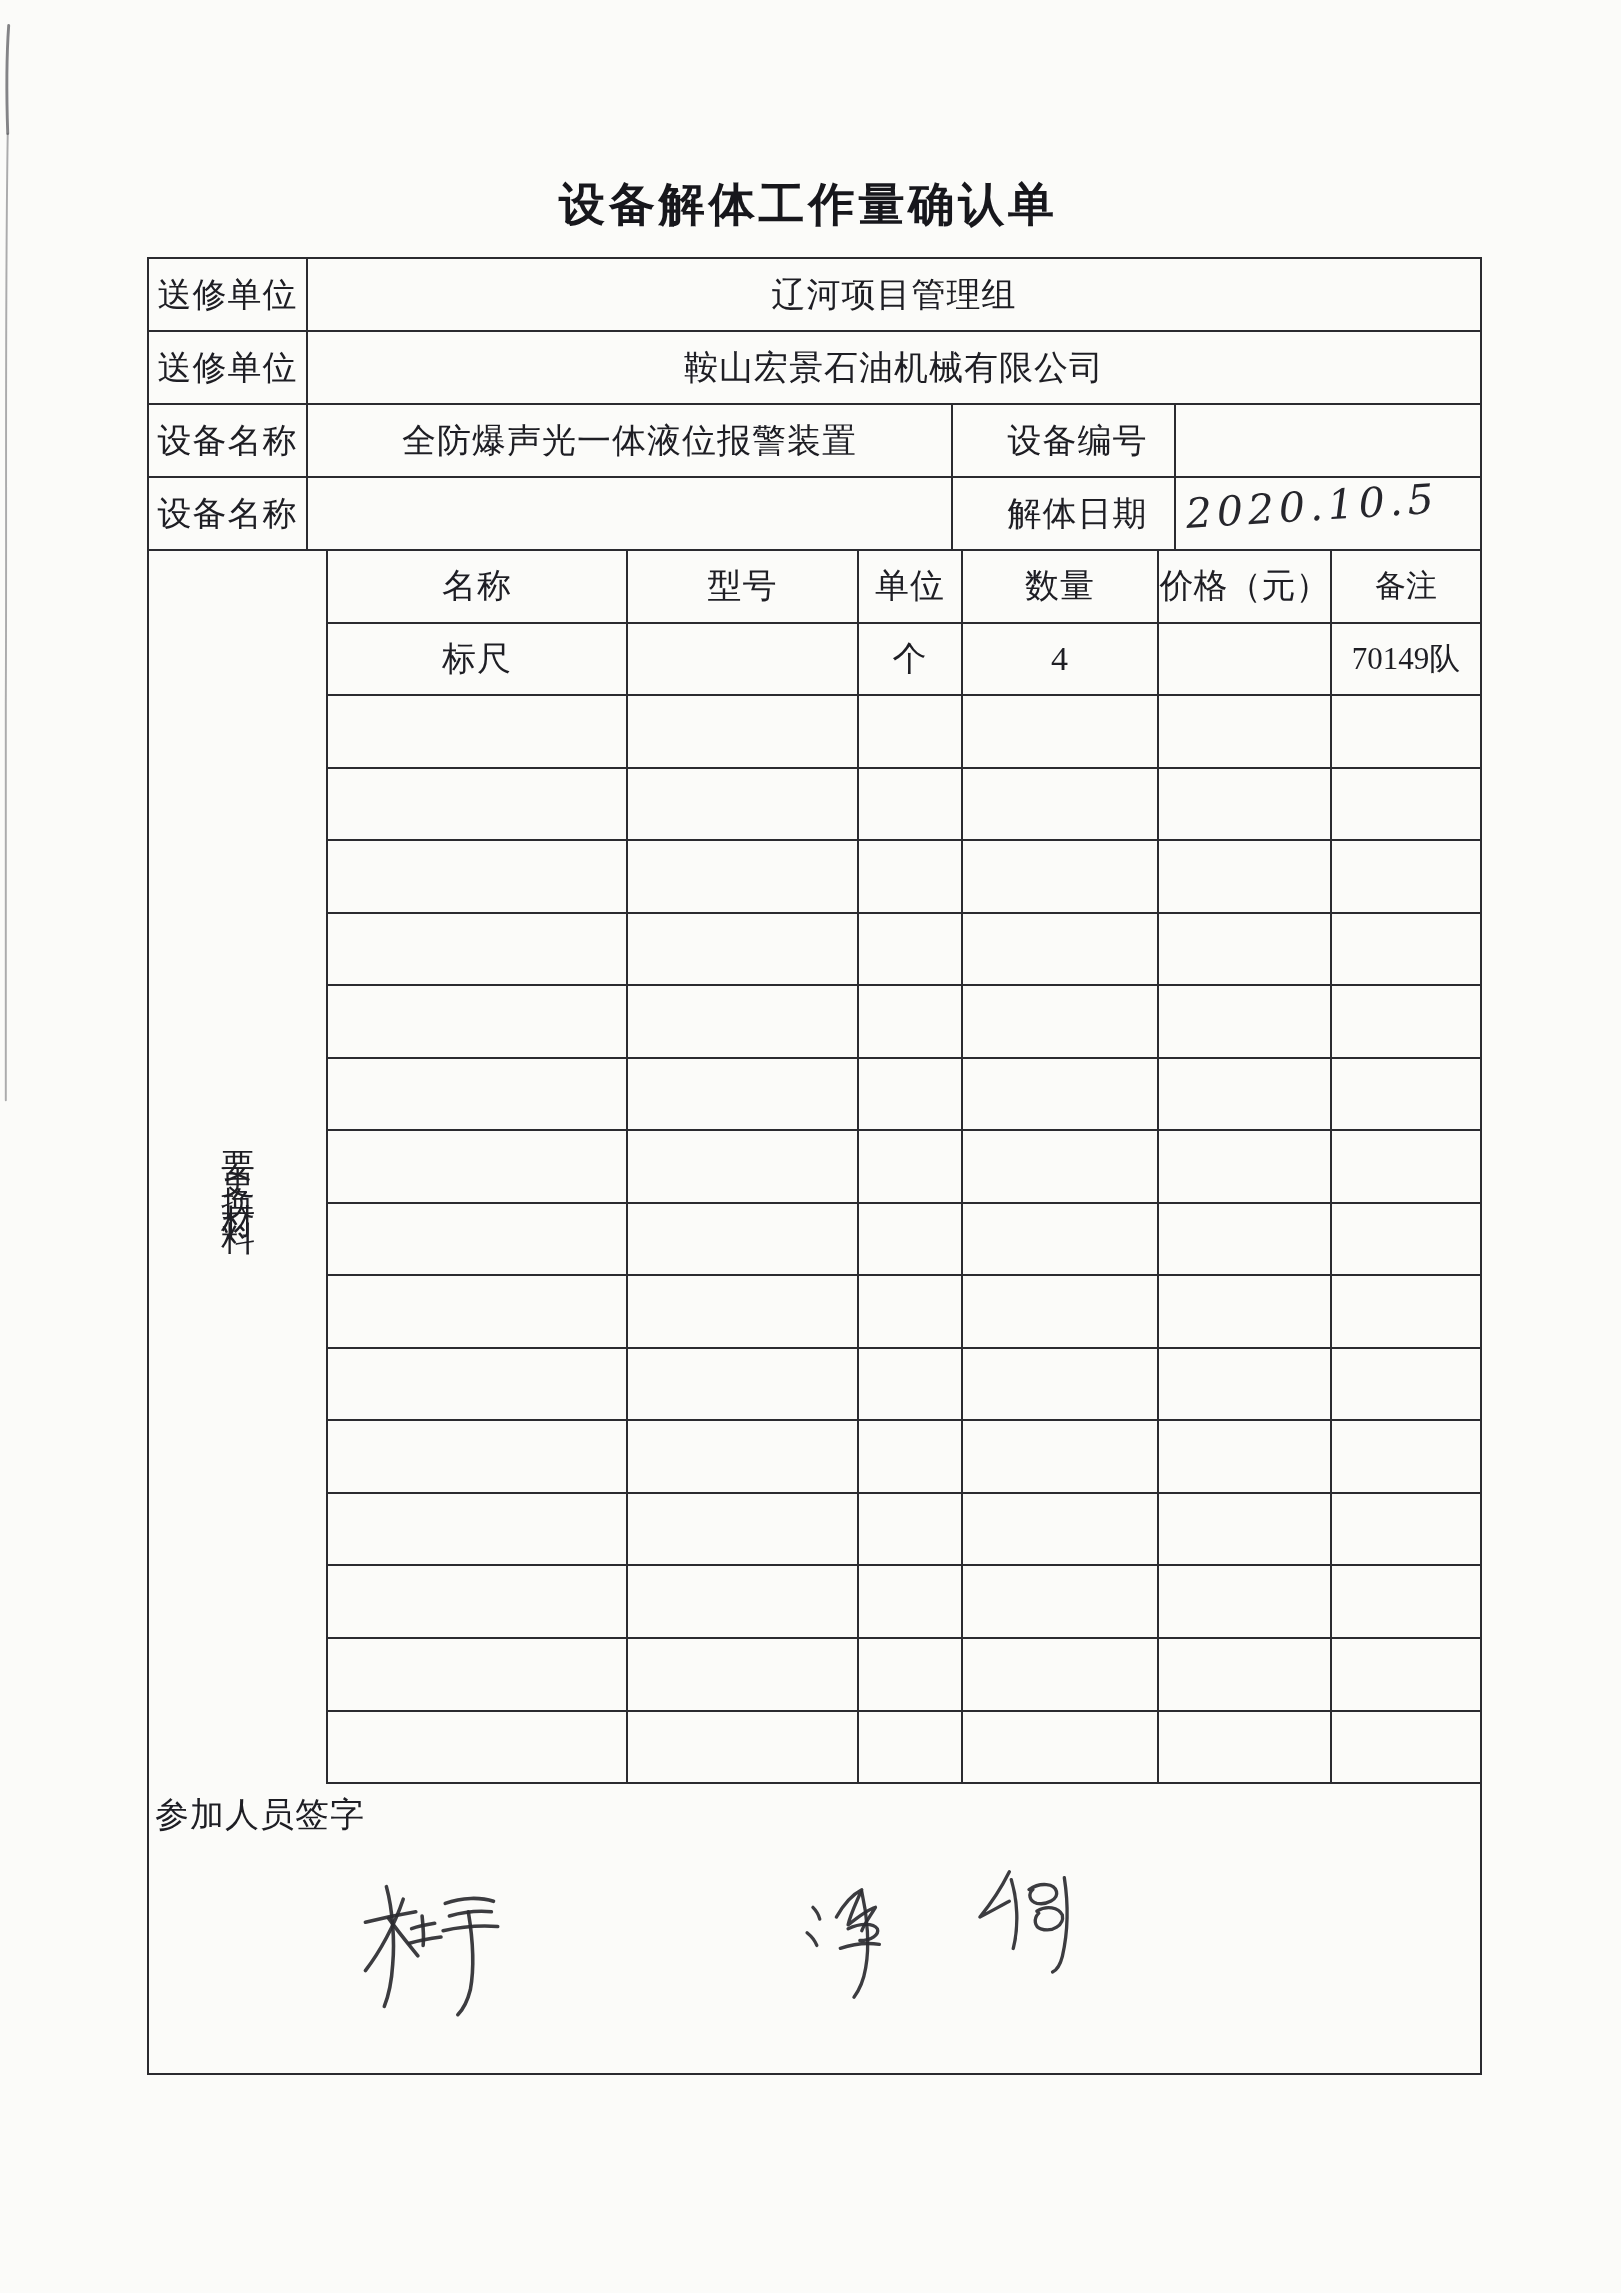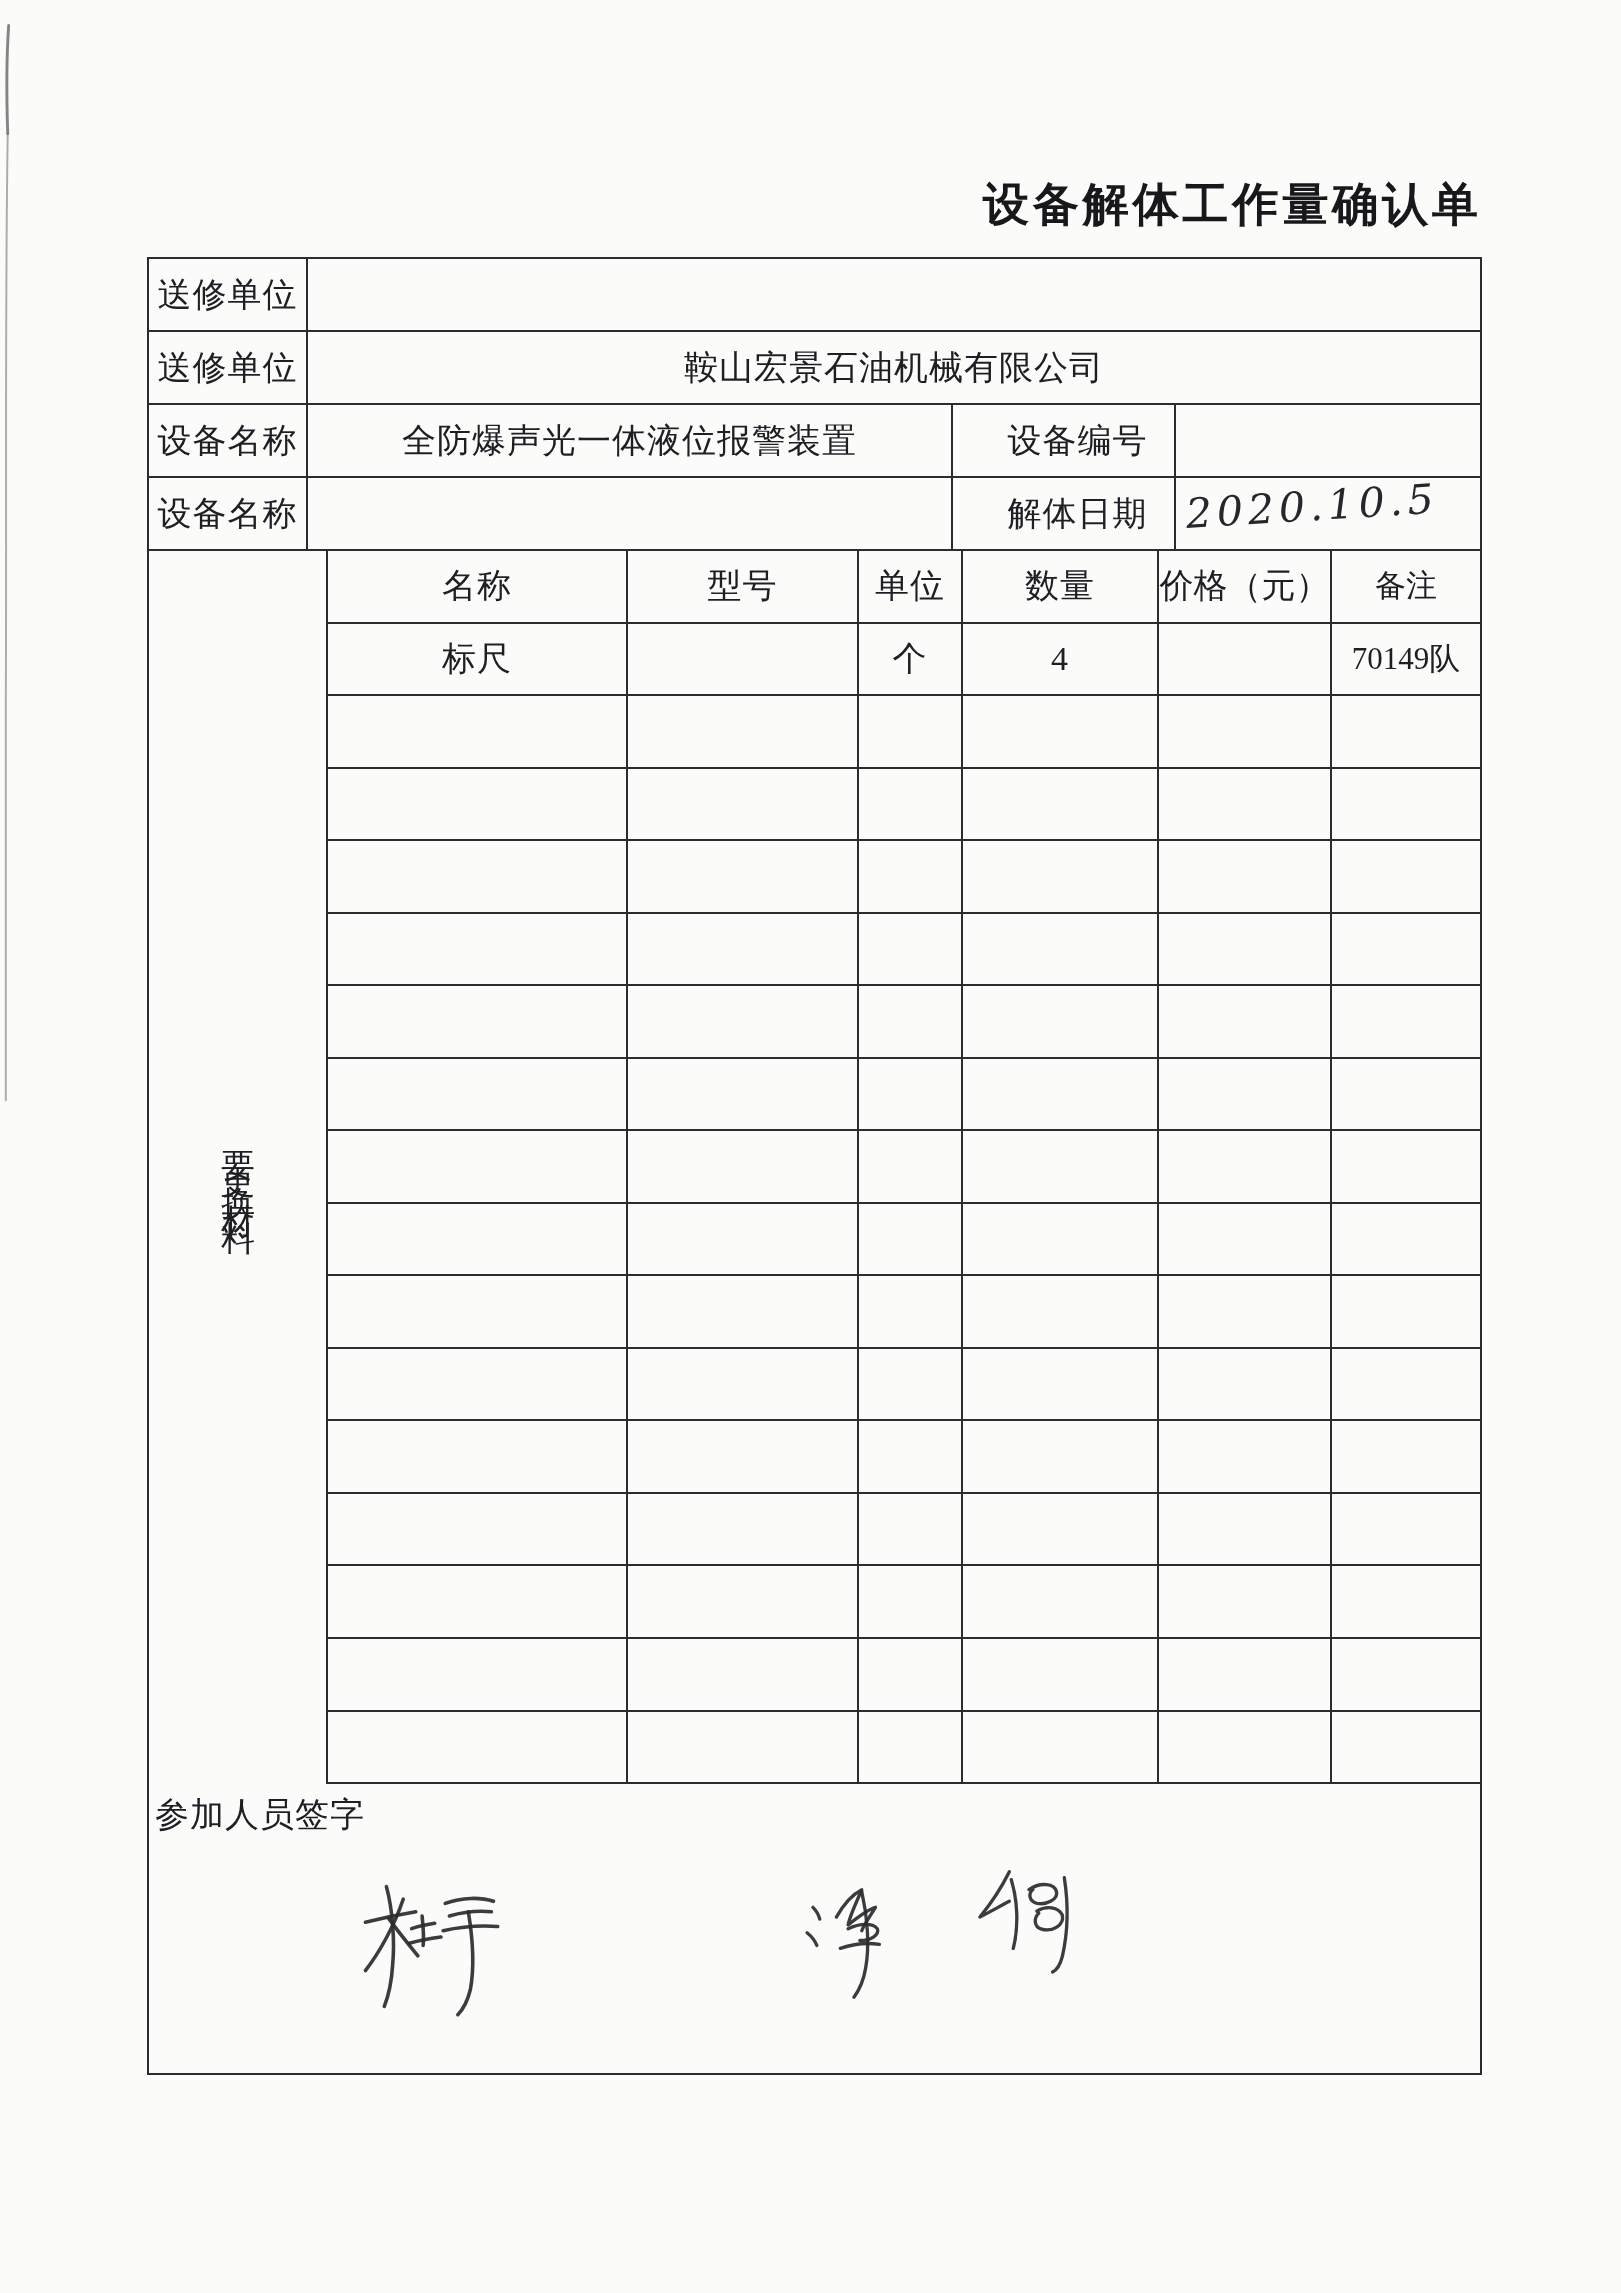--- a/index.html
+++ b/index.html
@@ -9,22 +9,22 @@
   html,body{margin:0;padding:0;}
   body{
     width:1621px;height:2294px;
     background:#fbfbf9;
     position:relative;
     overflow:hidden;
     font-family:"Liberation Serif","DejaVu Serif",serif;
     color:var(--ink);
   }
   .page-title{
-    position:absolute;left:147px;top:174px;width:1335px;
-    text-align:right;
+    position:absolute;left:141px;top:174px;width:1335px;
+    text-align:center;
     font-family:"Liberation Sans","DejaVu Sans",sans-serif;
     font-weight:bold;font-size:46px;letter-spacing:3.9px;color:#17171c;
   }
   .sheet{
     position:absolute;left:147px;top:257px;width:1335px;height:1818px;
     box-sizing:border-box;
     border:2.9px solid var(--line);
   }
   .row{display:flex;height:73px;box-sizing:border-box;border-bottom:2.9px solid var(--line);}
   .cell{
@@ -78,20 +78,21 @@
   <path d="M9 18 C6 60 7 100 8 130" stroke-width="3" opacity="0.75"></path>
   <path d="M8 130 C5 320 7 520 6 720 C5 900 7 1020 6 1130" stroke-width="2" opacity="0.5"></path>
 </svg>
 
 <div class="page-title">设备解体工作量确认单</div>
 
 <div class="sheet">
 
   <div class="row">
     <div class="cell rb w-label">送修单位</div>
+    <div class="cell w-flex">辽河项目管理组</div>
   </div>
 
   <div class="row">
     <div class="cell rb w-label">送修单位</div>
     <div class="cell w-flex">鞍山宏景石油机械有限公司</div>
   </div>
 
   <div class="row">
     <div class="cell rb w-label">设备名称</div>
     <div class="cell rb w-flex">全防爆声光一体液位报警装置</div>

